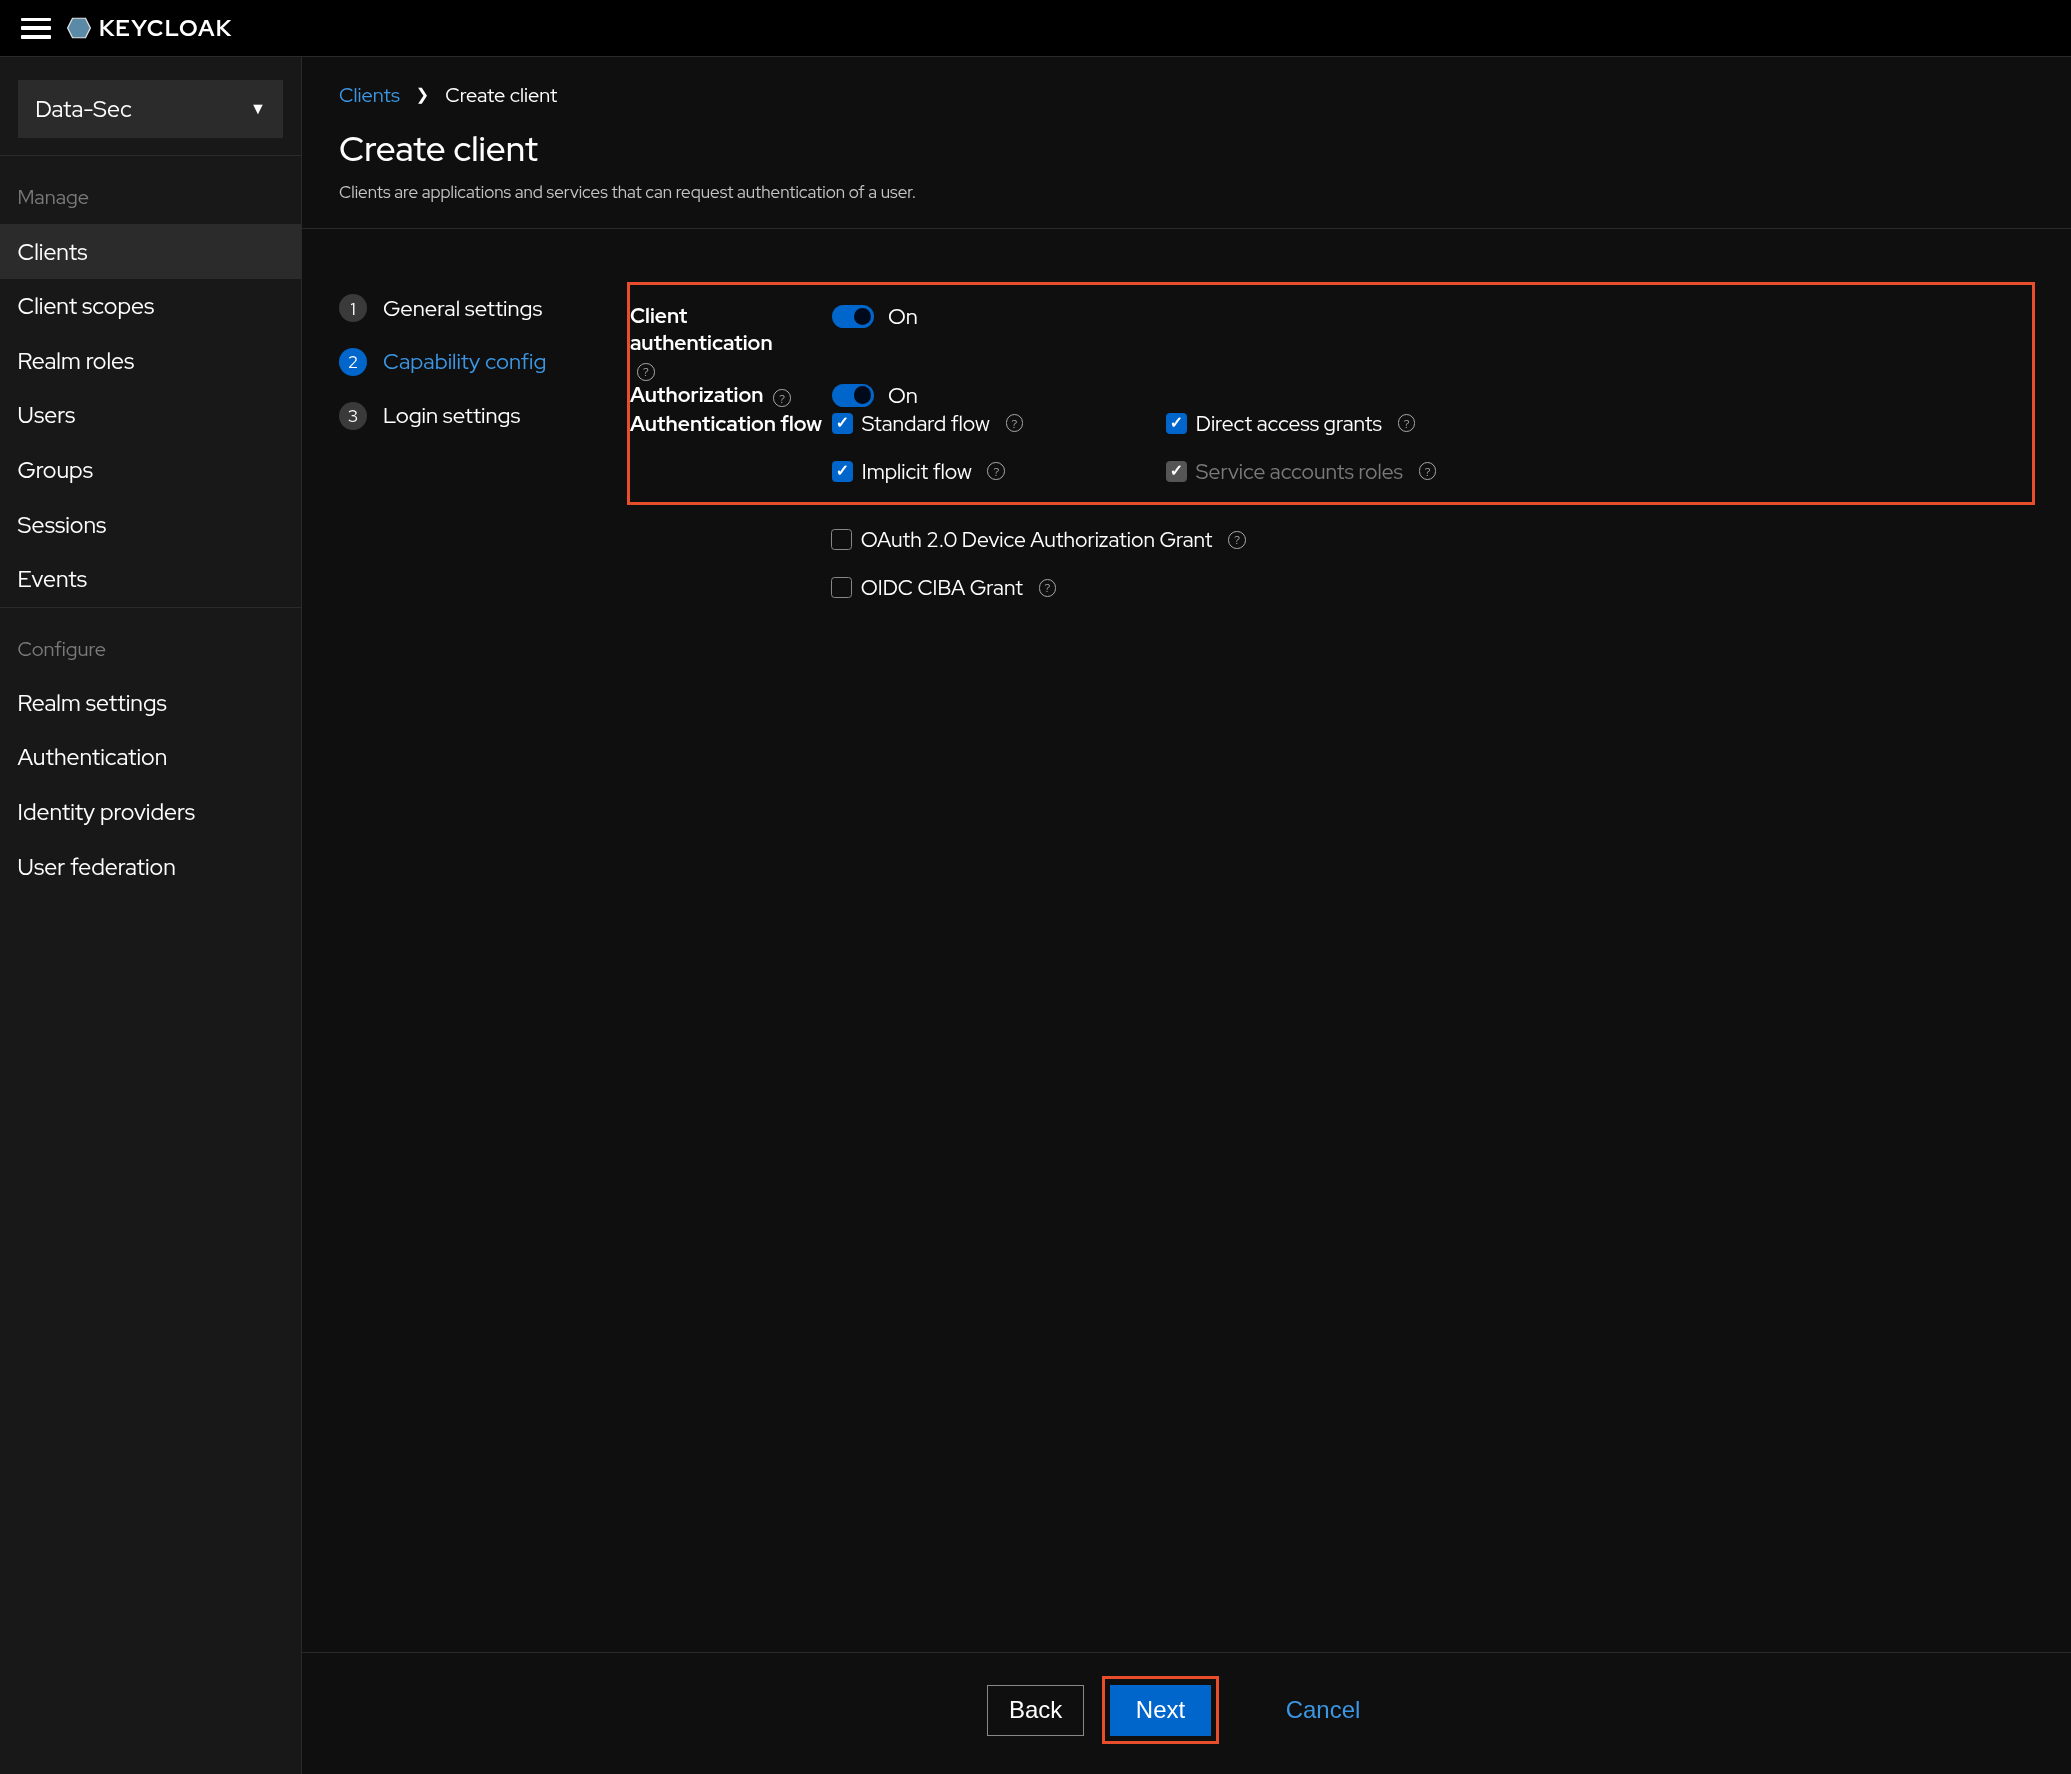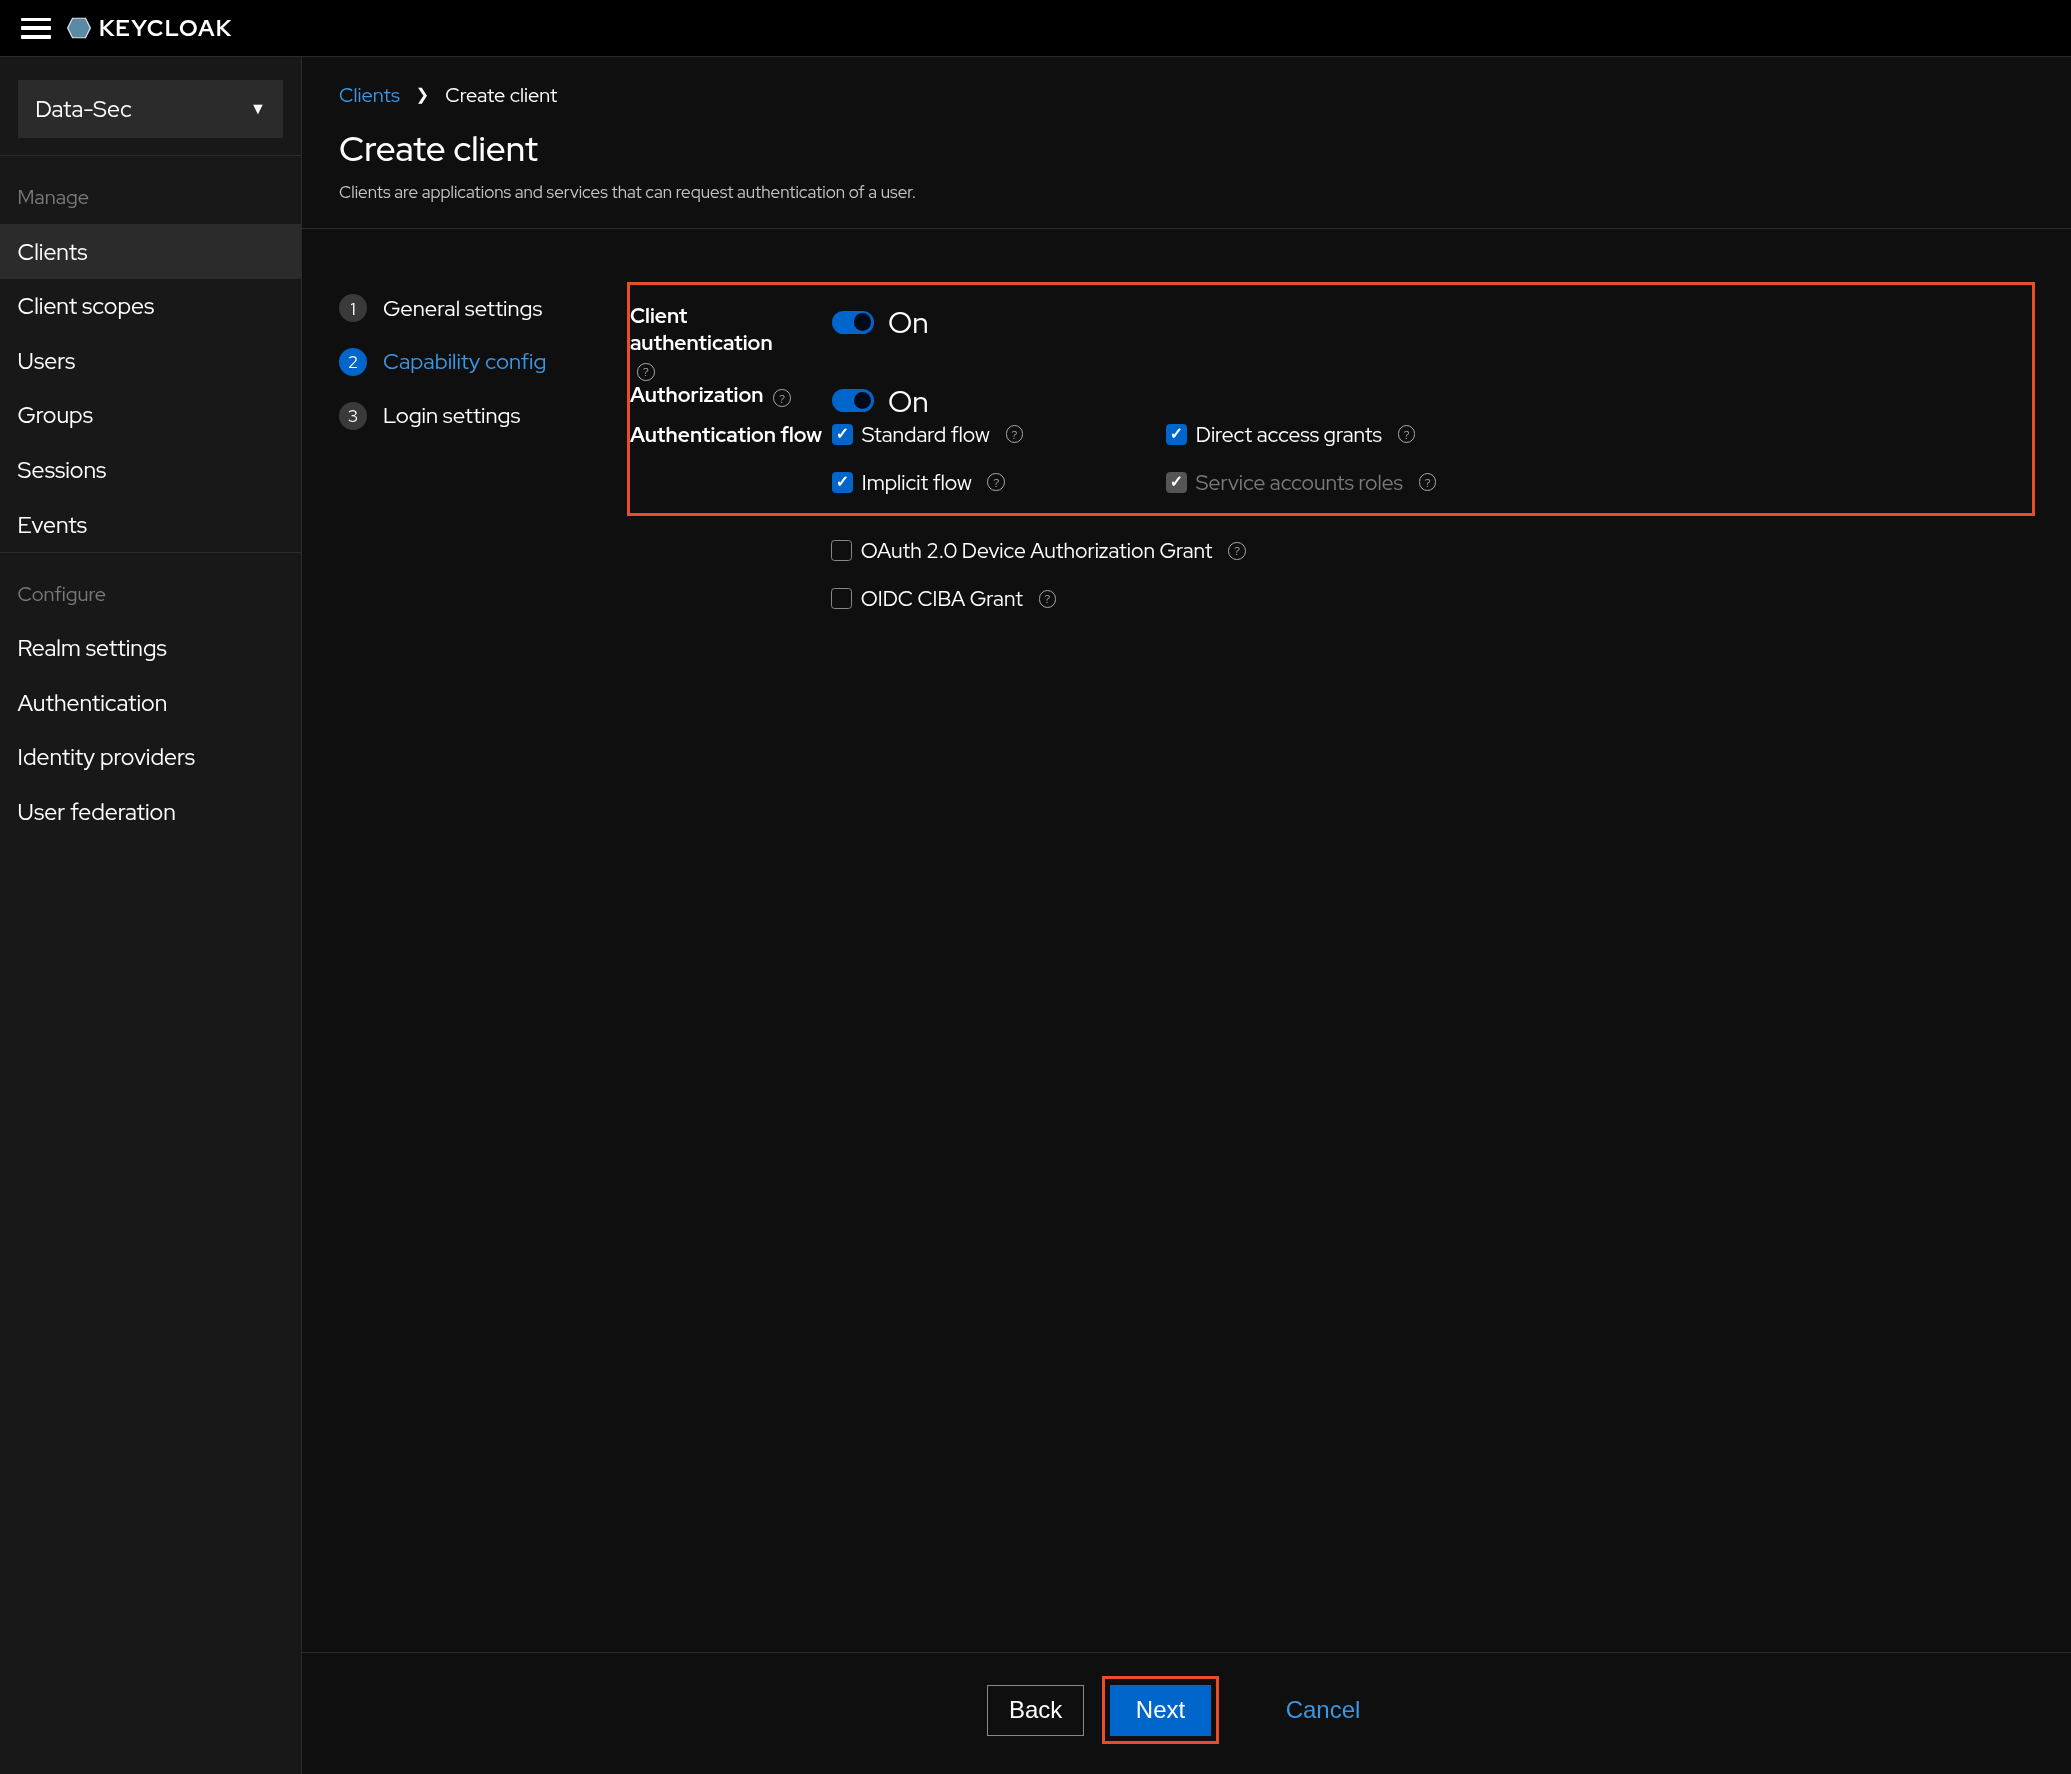--- a/index.html
+++ b/index.html
@@ -34,21 +34,21 @@
     .step .step-label { color: #fff; }
     .form-area { flex: 1; position: relative; }
     .highlight-box { border: 3.5px solid #e84e2c; padding: 17.6px 17.6px 17.6px 0; display: flex; flex-direction: column; position: relative; }
     .form-row { display: flex; align-items: flex-start; }
     .row-label-col { width: 202px; flex-shrink: 0; }
     .row-label { font-size: 21px; font-weight: 700; color: #fff; display: inline; }
     .help-icon { width: 17.6px; height: 17.6px; border: 1.8px solid #aaa; border-radius: 50%; display: inline-flex; align-items: center; justify-content: center; font-size: 11.4px; color: #aaa; margin-left: 7px; cursor: pointer; vertical-align: middle; line-height:1;}
     .row-ctrl { flex: 1; display: flex; align-items: center; gap: 14px; }
     .switch { width: 42px; height: 23px; background: #0066cc; border-radius: 11.4px; position: relative; cursor: pointer; flex-shrink:0;}
     .switch .knob { position: absolute; right: 2.6px; top: 2.6px; width: 17.6px; height: 17.6px; background: #000a1a; border-radius: 50%; }
-    .switch-label { font-size: 30px; color: #fff; }
+    .switch-label { font-size: 22px; color: #fff; }
     .auth-flow-row { display: flex; align-items: flex-start; }
     .flow-grid { display: grid; grid-template-columns: 334px 334px; row-gap: 21px; padding-left:0; }
     .checkbox-item { display: flex; align-items: center; gap: 8.8px; font-size: 21px; }
     .checkbox { width: 21px; height: 21px; border: 0.9px solid #888; border-radius: 3.5px; display: flex; align-items: center; justify-content: center; cursor: pointer; flex-shrink:0;}
     .checkbox.checked { background: #0066cc; border-color: #0066cc; }
     .checkbox.checked.disabled { background: #555; border-color: #555; }
     .checkbox.disabled { cursor: default; }
     .checkbox.checked::after { content: '✓'; color: #fff; font-size: 16px; font-weight: bold; line-height:1;}
     .checkbox-item.disabled { color: #7a7a7a; }
     .wizard-footer { position: absolute; bottom: 8px; left: 0; right: 0; border-top: 0.9px solid #2a2a2a; padding: 23px 37px 23px 685px; display: flex; align-items: center; gap: 17.6px; }
@@ -80,20 +80,21 @@
   <div class="sidebar">
     <div class="realm-sel-wrap">
       <div class="realm-select">
         <span>Data-Sec</span>
         <span class="caret">▼</span>
       </div>
     </div>
     <div class="section-header first">Manage</div>
     <div class="nav-item active">Clients</div>
     <div class="nav-item">Client scopes</div>
+    <div class="nav-item">Realm roles</div>
     <div class="nav-item">Users</div>
     <div class="nav-item">Groups</div>
     <div class="nav-item">Sessions</div>
     <div class="nav-item">Events</div>
     <div class="section-header">Configure</div>
     <div class="nav-item">Realm settings</div>
     <div class="nav-item">Authentication</div>
     <div class="nav-item">Identity providers</div>
     <div class="nav-item">User federation</div>
   </div>

